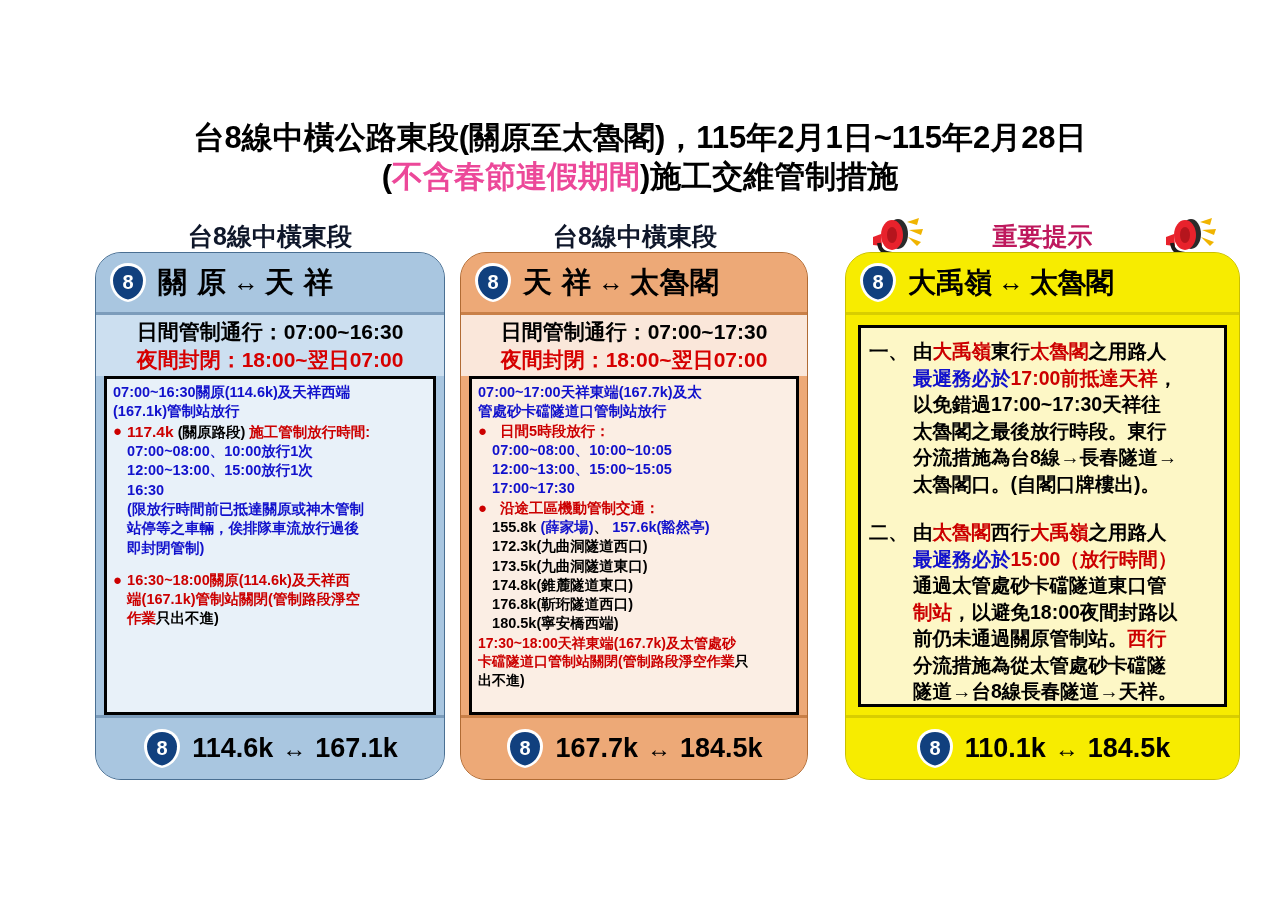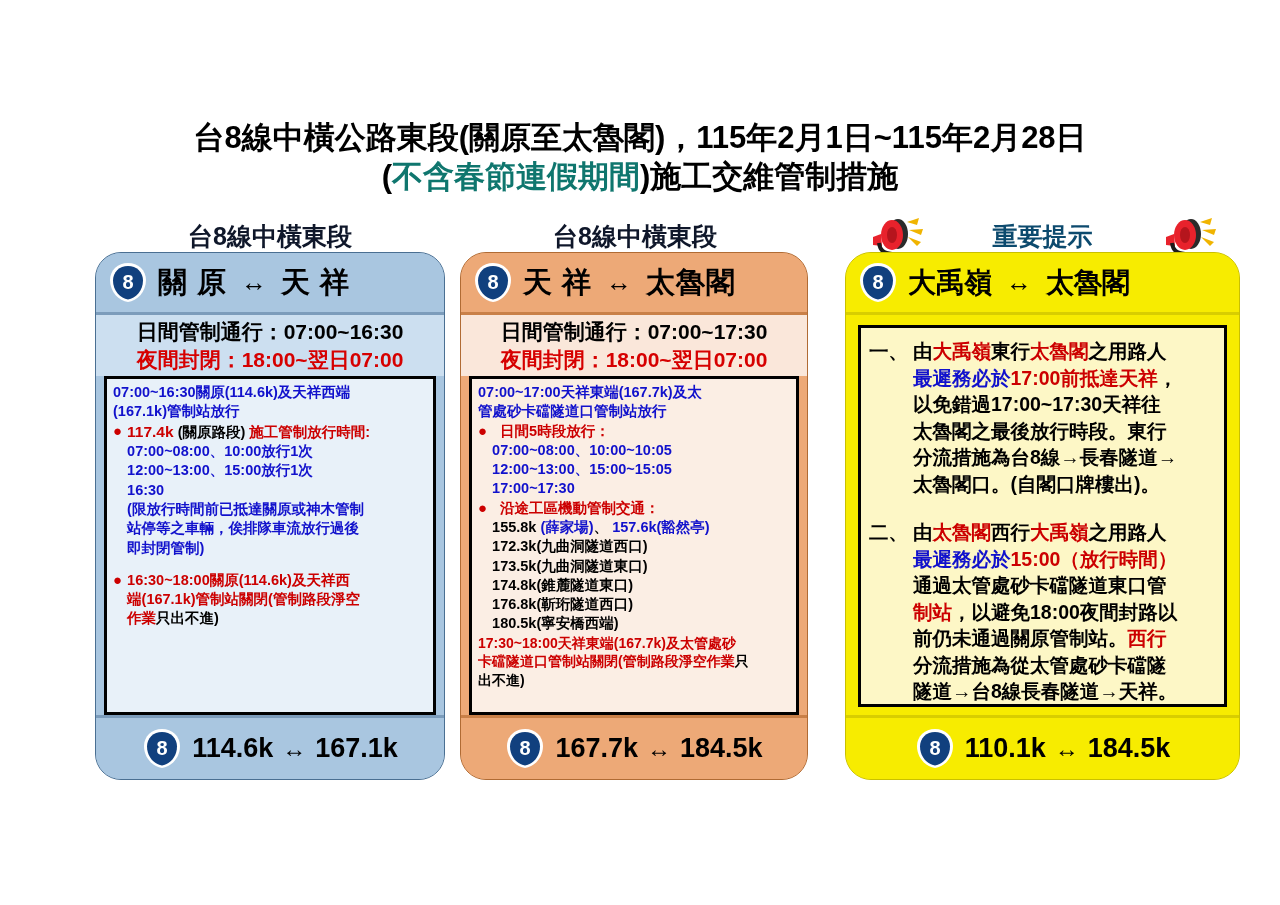--- a/index.html
+++ b/index.html
@@ -15,33 +15,33 @@
 
   
   .title-block {
     position:absolute; left:0; top:118px; width:1280px;
     text-align:center;
   }
   .title-line {
     font-size:31px; font-weight:bold; color:#000;
     line-height:1.26; letter-spacing:0px; white-space:nowrap;
   }
-  .title-line .accent { color:#0f766e; }
+  .title-line .accent { color:#ec4899; }
 
   
   .col-caption {
     position:absolute; font-size:25px; font-weight:bold;
     color:#0f172a; text-align:center; white-space:nowrap;
   }
   .col-caption.c1 { left:95px;  top:220px; width:350px; }
   .col-caption.c2 { left:460px; top:220px; width:350px; }
 
   .notice-caption {
     position:absolute; left:845px; top:220px; width:395px;
-    text-align:center; font-size:25px; font-weight:bold; color:#0c4a6e;
+    text-align:center; font-size:25px; font-weight:bold; color:#be185d;
     white-space:nowrap;
   }
   .notice-caption .mega { position:absolute; top:-4px; }
   .notice-caption .mega.left { left:22px; }
   .notice-caption .mega.right { right:22px; }
 
   
   .panel {
     position:absolute;
     border-radius:26px;
@@ -60,21 +60,21 @@
     display:flex; align-items:center; gap:10px;
     padding:0 12px;
     position:relative;
   }
   .panel.p1 .panel-head { background:#a9c6e0; border-bottom:3px solid #7c9cbb; }
   .panel.p2 .panel-head { background:#eda977; border-bottom:3px solid #c98048; }
   .panel.p3 .panel-head { background:#f7ec00; border-bottom:3px solid #d8ce00; }
 
   .head-title {
     font-size:29px; font-weight:bold; color:#000;
-    white-space:nowrap; display:flex; align-items:center; gap:14px;
+    white-space:nowrap; display:flex; align-items:center; gap:6px;
     letter-spacing:1px;
   }
   .head-title .arrow { font-size:26px; letter-spacing:0; }
   .p3 .head-title { font-size:28px; letter-spacing:0px; }
 
   
   .shield { flex:0 0 auto; width:40px; height:43px; position:relative; }
   .shield svg { display:block; }
 
   

